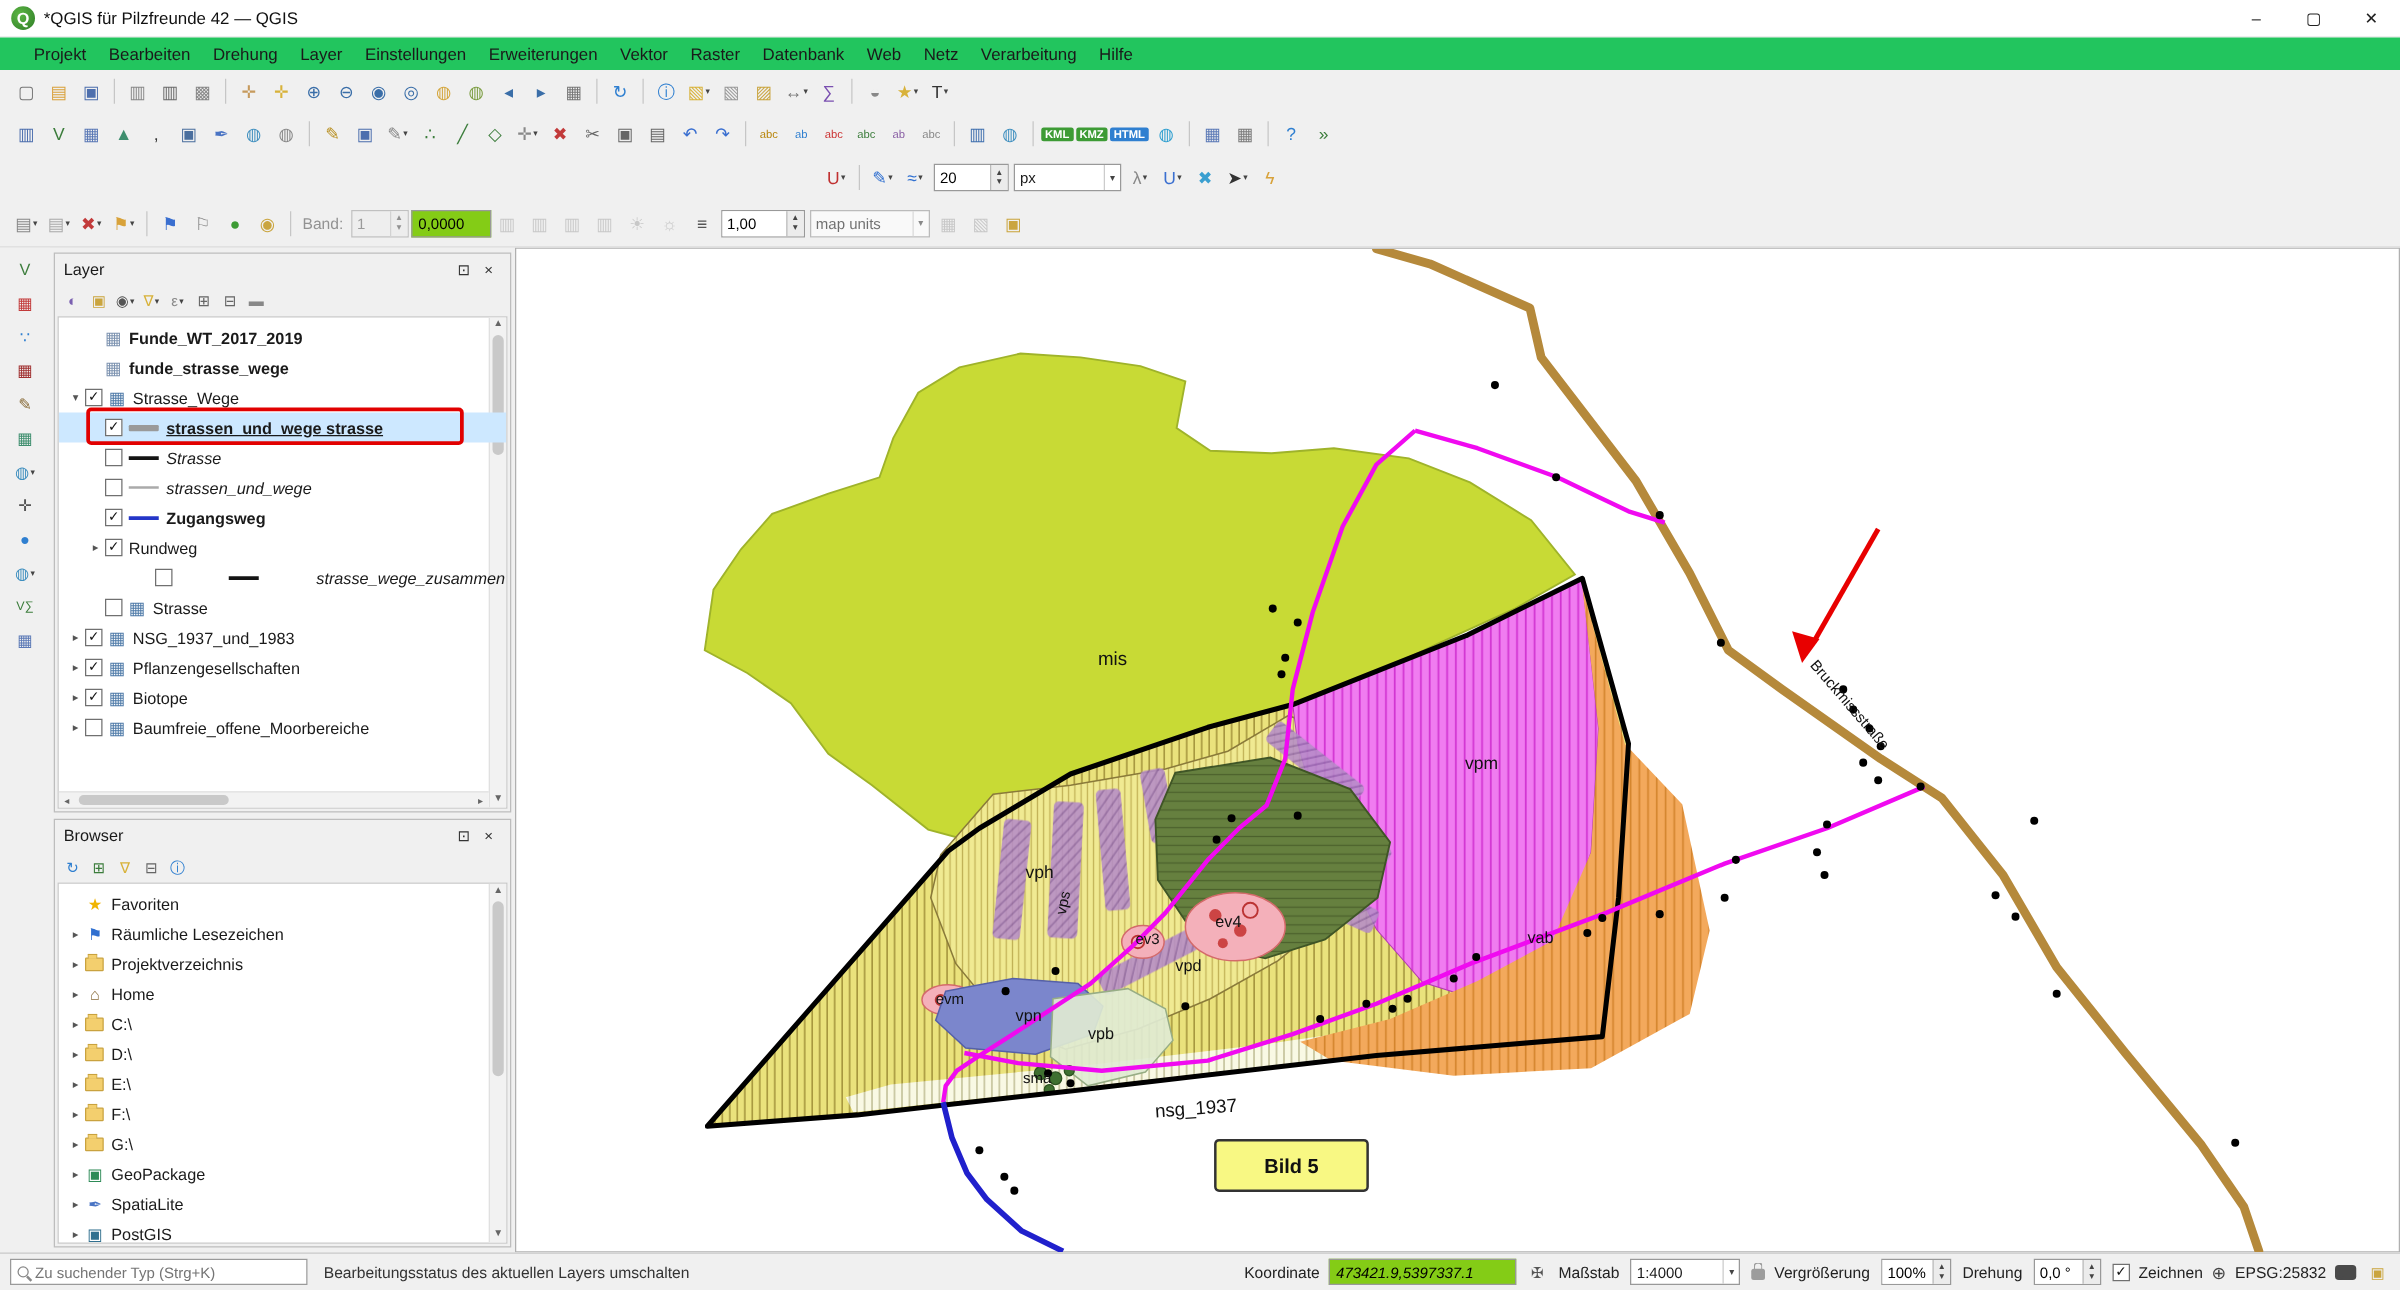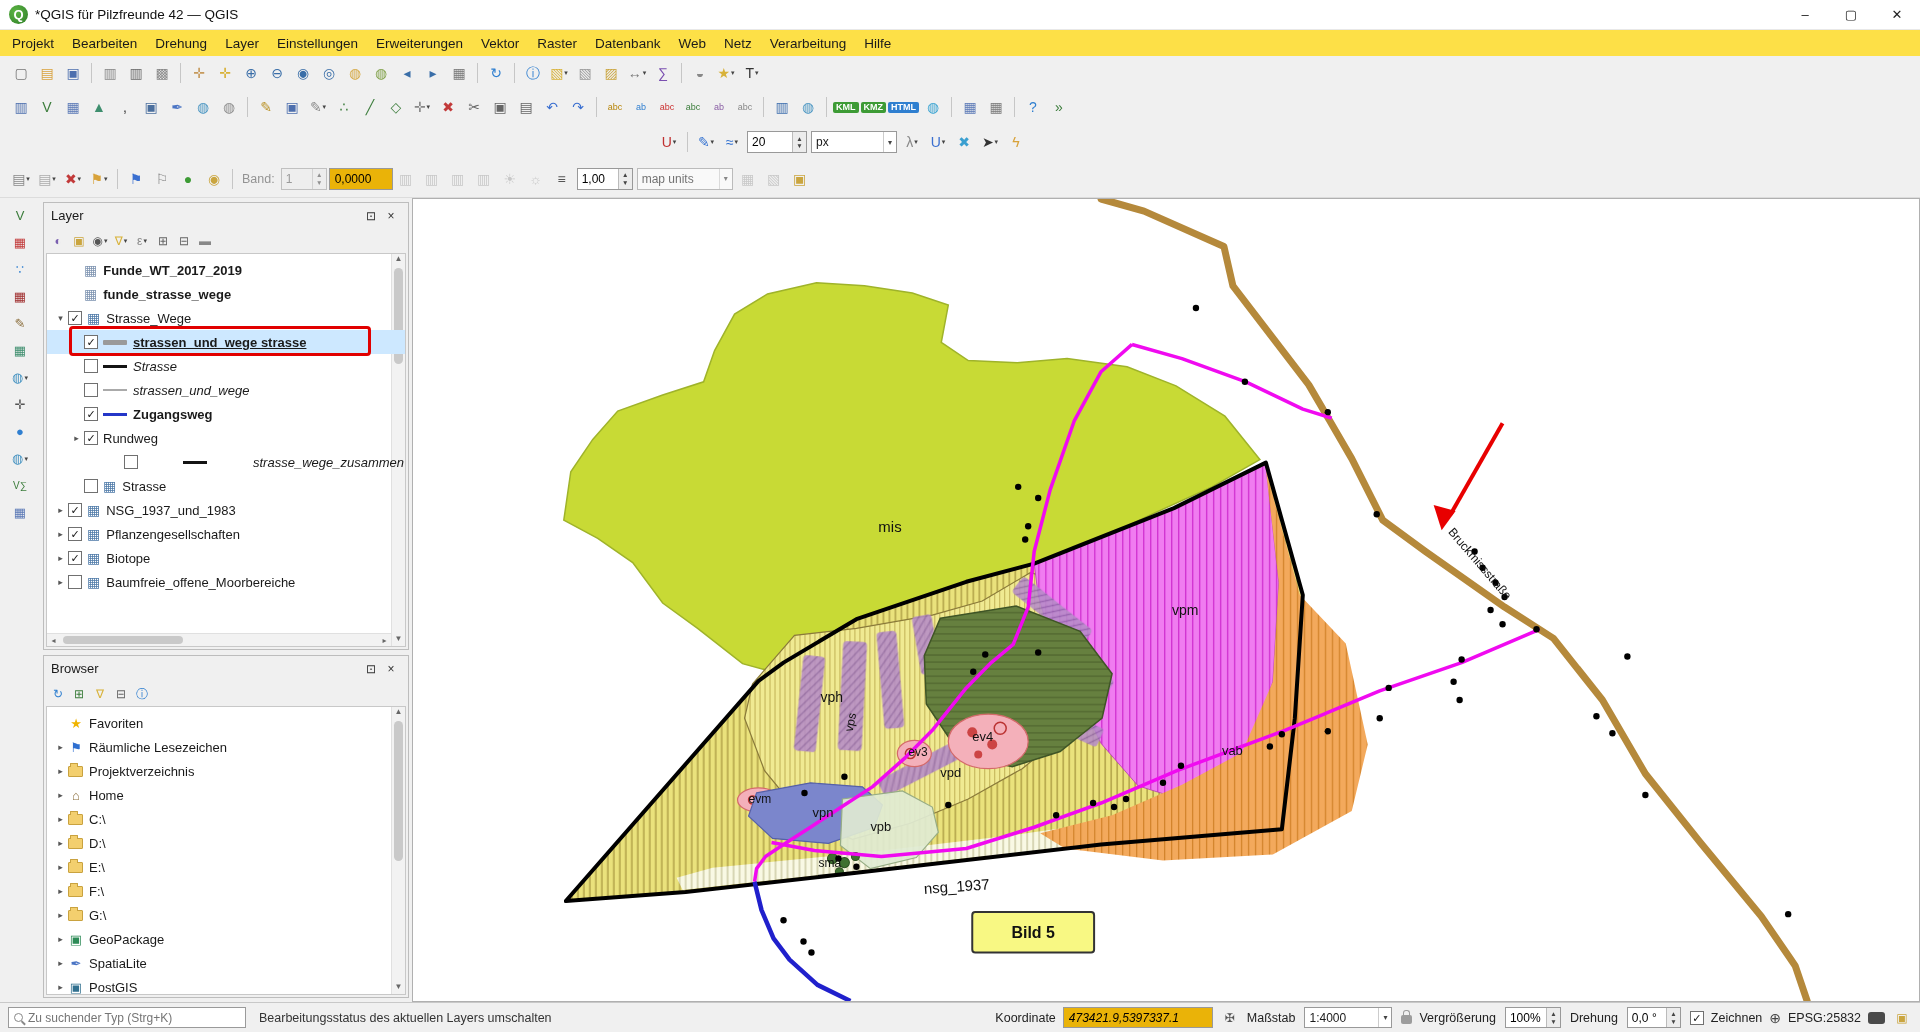--- a/index.html
+++ b/index.html
@@ -7,21 +7,21 @@
   .window{width:1920px;height:1032px;background:#f0f0f0;overflow:hidden;position:relative;display:flex;flex-direction:column}
 
   
   .titlebar{height:30px;background:#fff;display:flex;align-items:center;border-bottom:1px solid #e8e8e8}
   .qlogo{width:19px;height:19px;margin:0 7px 0 9px;border-radius:50%;background:radial-gradient(circle at 35% 35%,#5cb544,#2e7d27);color:#fff;font-weight:bold;font-size:13px;display:flex;align-items:center;justify-content:center}
   .wtitle{font-size:13.5px;color:#111}
   .wbtns{margin-left:auto;display:flex;height:100%}
   .wbtn{width:46px;height:100%;display:flex;align-items:center;justify-content:center;font-size:13px;color:#222}
 
   
-  .menubar{height:26px;display:flex;align-items:center;background:#fde047;padding-left:3px;font-size:13.5px}
+  .menubar{height:26px;display:flex;align-items:center;background:#22c55e;padding-left:18px;font-size:13.5px}
   .mitem{padding:3px 9px;border-radius:2px;cursor:default}
 
   
   .toolbar-row{display:flex;align-items:center;padding-left:8px;background:#f0f0f0}
   .tr1{height:34px}.tr2{height:34px}.tr3{height:36px}.tr4{height:38px;border-bottom:1px solid #dcdcdc}
   .ticonrow{display:flex;align-items:center}
   .ticon{display:inline-flex;align-items:center;justify-content:center;min-width:24px;height:24px;margin:1px;border-radius:3px;font-size:14px;position:relative;cursor:default}
   .ticon .tg{line-height:1}
   .ticon .dd{font-size:7px;color:#444;margin-left:1px}
   .ticon.dis{opacity:.38}
@@ -81,21 +81,21 @@
   .mapwrap svg{position:absolute;inset:0;width:100%;height:100%;display:block}
 
   
   .statusbar{height:30px;background:#f0f0f0;border-top:1px solid #c8c8c8;display:flex;align-items:center;padding:0 8px;gap:7px;font-size:12.5px;flex:none}
   .search{display:flex;align-items:center;width:238px;height:21px;border:1px solid #9a9a9a;background:#fff;flex:none}
   .mag{width:9px;height:9px;border:1.5px solid #888;border-radius:50%;position:relative;margin:0 5px;flex:none}
   .mag::after{content:"";position:absolute;width:5px;height:1.5px;background:#888;transform:rotate(45deg);right:-4px;bottom:-2px}
   .search input{border:none;outline:none;flex:1;font-size:12px;color:#777;font-family:inherit;background:transparent}
   .sbtext{color:#333;margin-left:6px;flex:1}
   .sblabel{color:#222;flex:none}
-  .sb-input{height:21px;border:1px solid #999;background:#eab308;padding:0 5px;font-size:12px;font-family:inherit;outline:none}
+  .sb-input{height:21px;border:1px solid #999;background:#84cc16;padding:0 5px;font-size:12px;font-family:inherit;outline:none}
   .lock{width:11px;height:9px;background:#9c9c9c;border-radius:2px;position:relative;margin-top:4px;flex:none}
   .lock::before{content:"";position:absolute;top:-5px;left:2px;width:5px;height:5px;border:1.5px solid #9c9c9c;border-bottom:none;border-radius:3px 3px 0 0}
   .balloon{width:17px;height:12px;background:#4a4a4a;border-radius:3px;position:relative;flex:none}
   .balloon::after{content:"";position:absolute;bottom:-4px;left:3px;border:4px solid transparent;border-top-color:#4a4a4a;border-left-width:2px;border-right-width:2px}
   .crsglobe{font-size:14px;color:#444}
 </style>
 </head>
 <body>
 
 <div class="window">
@@ -456,21 +456,21 @@
           <span class="tg" style="color: rgb(136, 136, 136);">☀</span>
         </span>
         <span class="ticon dis">
           <span class="tg" style="color: rgb(136, 136, 136);">☼</span>
         </span>
         <span class="ticon">
           <span class="tg" style="color: rgb(85, 85, 85);">≡</span>
         </span>
       </span>
     <span class="spin">
-      <input style="width: 40px;" value="1,00">
+      <input style="width: 51px;" value="1,00">
       <span class="sbtns">
           <span>▲</span>
           <span>▼</span>
         </span>
     </span>
     <span class="combo" style="width:96px;opacity:.6">
       <span style="flex:1">map units</span>
         <span class="ca">▾</span>
     </span>
     <span class="ticonrow">

